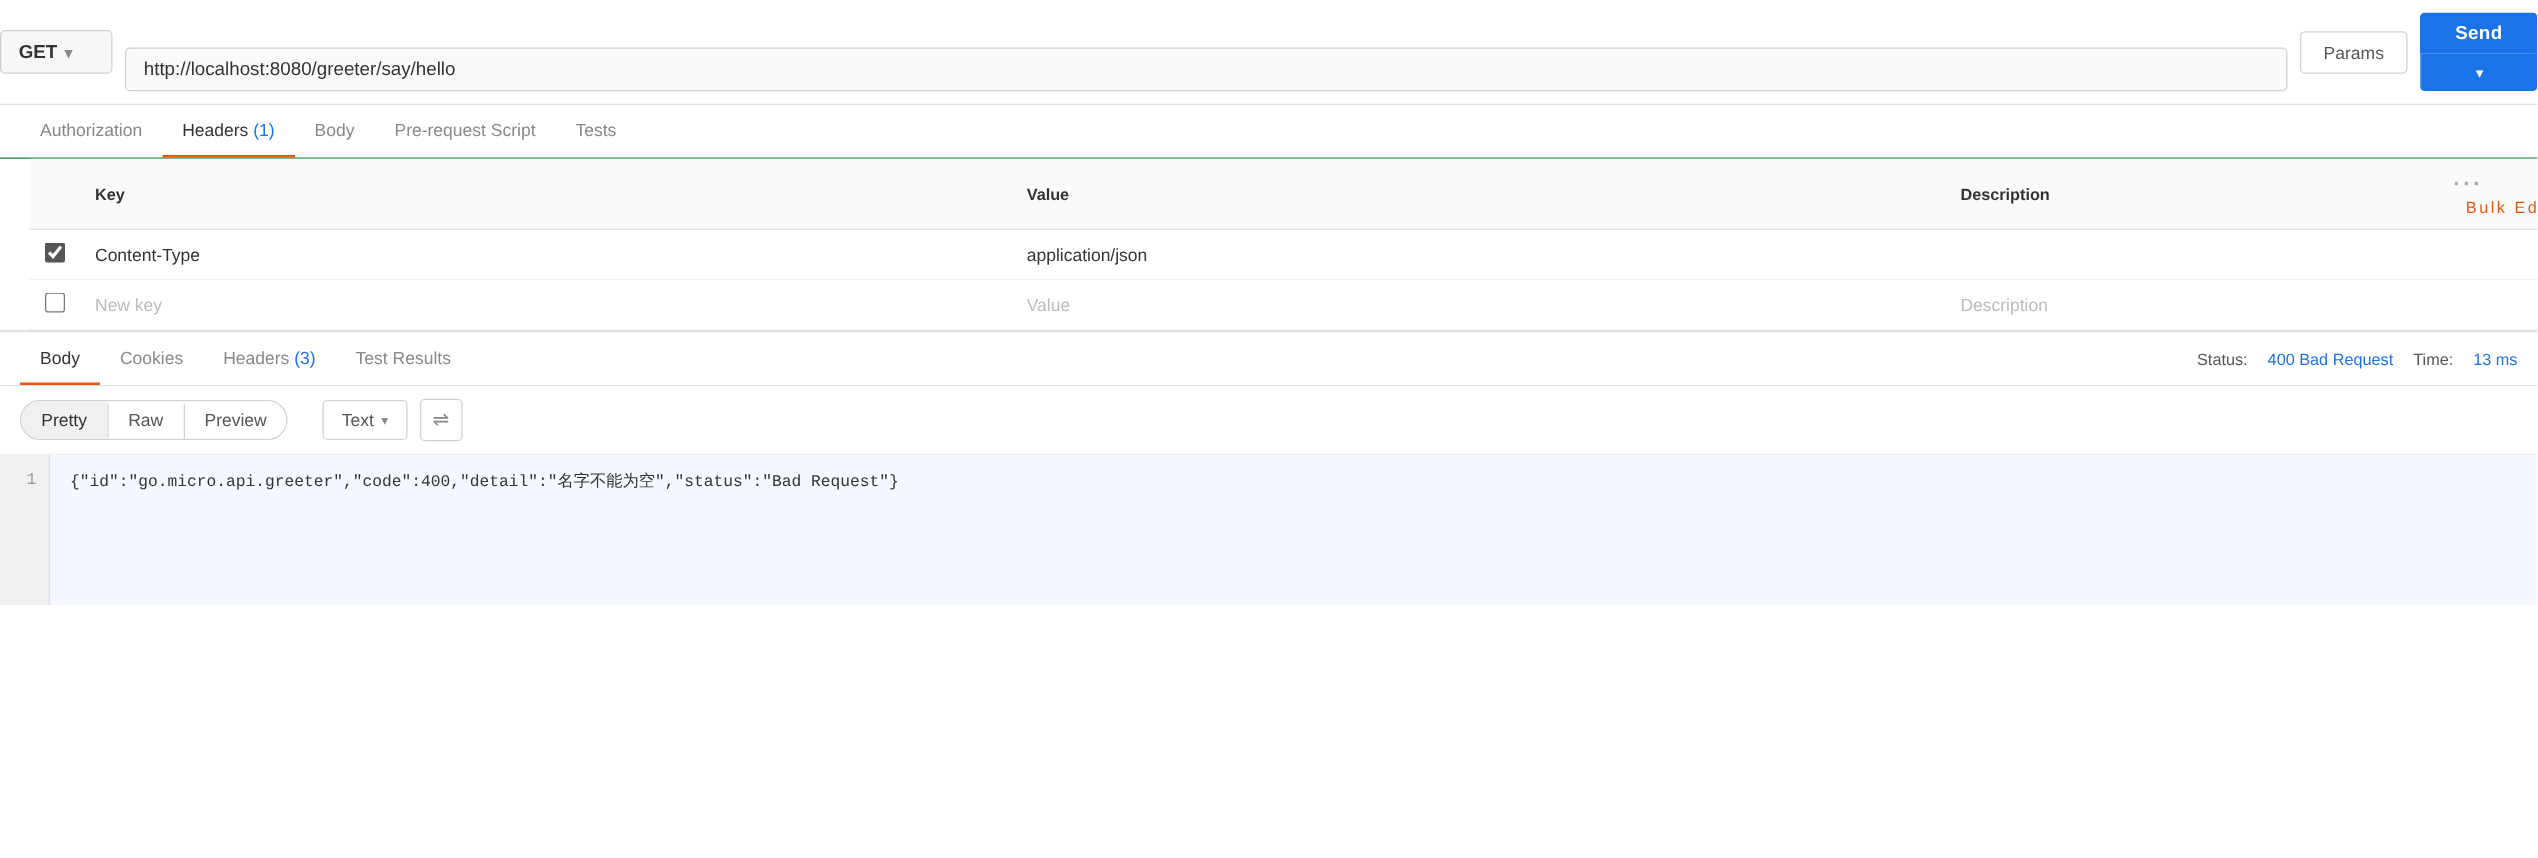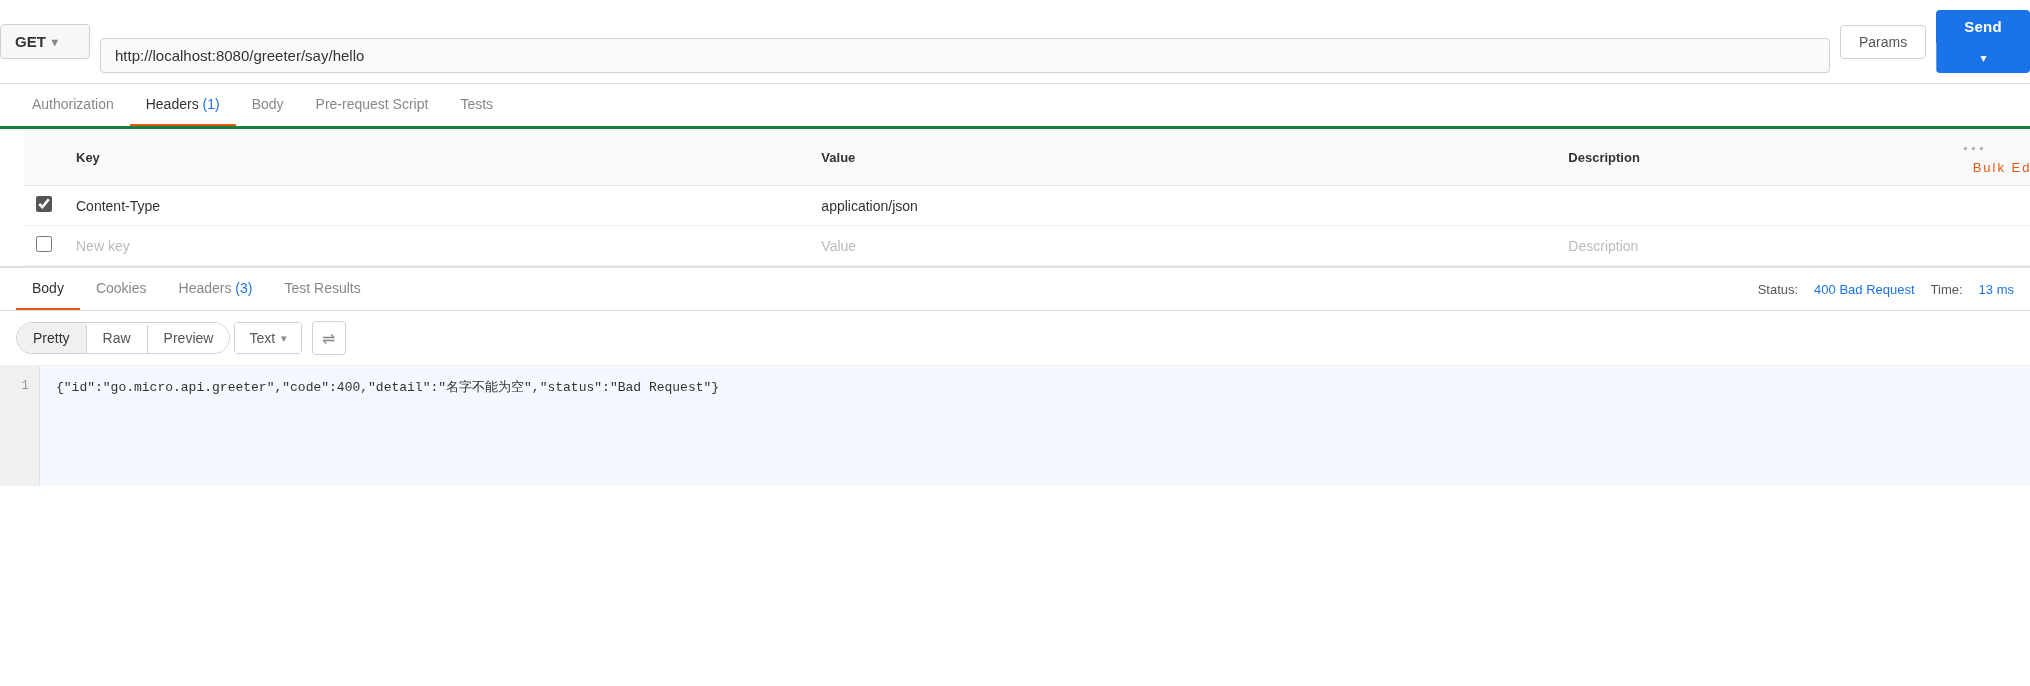--- a/index.html
+++ b/index.html
@@ -82,21 +82,21 @@
       border-left: 1px solid rgba(255,255,255,0.3);
       cursor: pointer;
       font-size: 12px;
     }
 
     
     .req-tabs {
       display: flex;
       align-items: flex-end;
       padding: 0 16px;
-      border-bottom: 3px solid #15803d;
+      border-bottom: 1px solid #15803d;
       background: #fff;
     }
     .req-tab {
       padding: 12px 16px;
       font-size: 14px;
       color: #888;
       cursor: pointer;
       border-bottom: 2px solid transparent;
       white-space: nowrap;
     }
@@ -245,21 +245,21 @@
       width: 1px;
       height: 28px;
       background: #d0d0d0;
     }
     .format-type-group {
       display: flex;
       align-items: center;
       border: 1px solid #d0d0d0;
       border-radius: 4px;
       overflow: hidden;
-      margin-left: 4px;
+      margin-left: 28px;
     }
     .type-btn {
       display: flex;
       align-items: center;
       gap: 6px;
       padding: 7px 14px;
       font-size: 14px;
       background: #fff;
       border: none;
       cursor: pointer;

